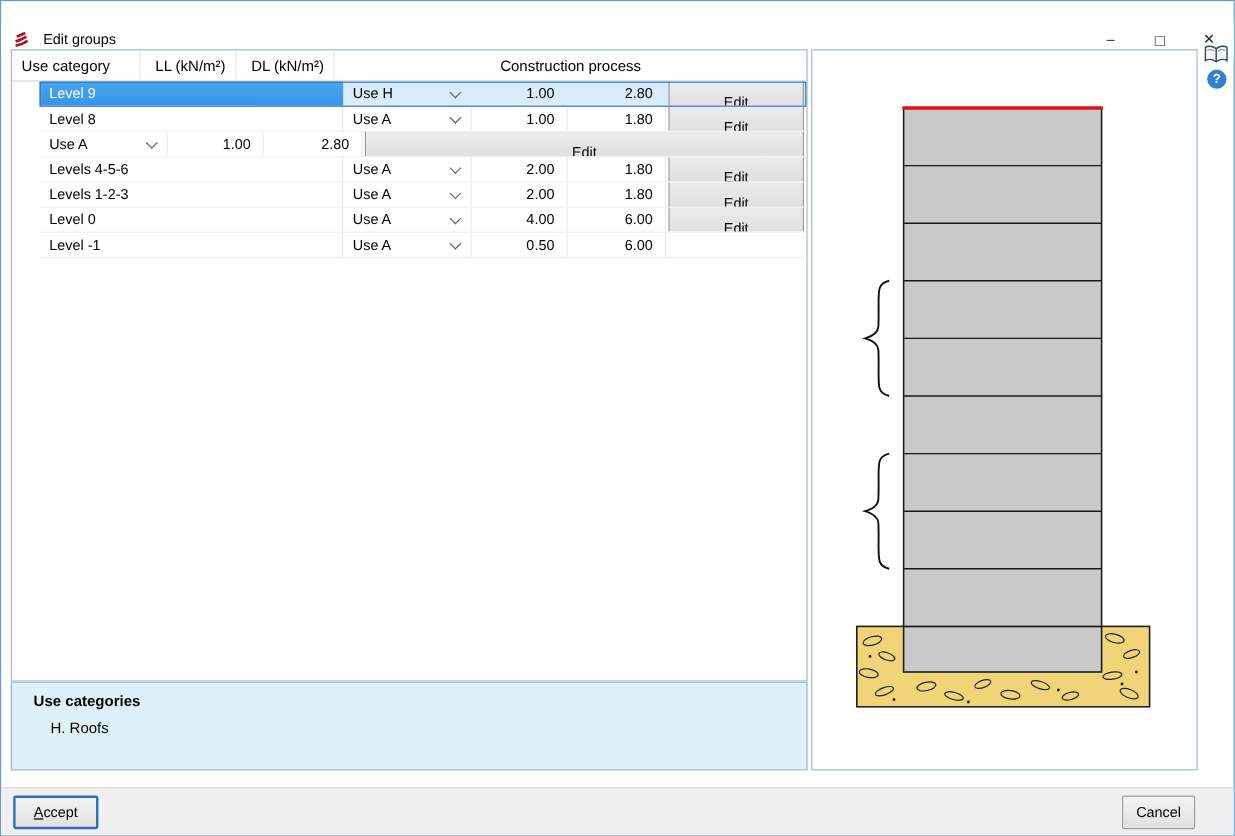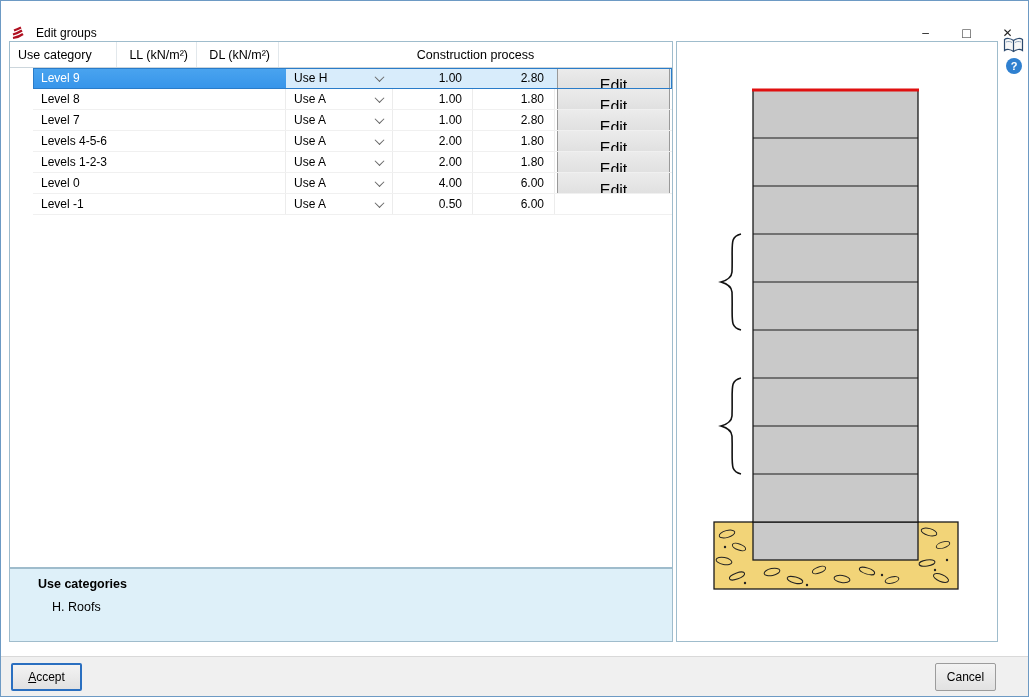--- a/index.html
+++ b/index.html
@@ -28,24 +28,24 @@
   .th.center{justify-content:center;}
   .row{display:flex;height:20px;border-bottom:1px solid #f0f0f0;align-items:stretch;margin-left:23px;}
   .cell{display:flex;align-items:center;padding:0 8px;border-right:1px solid #ececec;box-sizing:border-box;font-size:12px;overflow:hidden;}
   .cell.num{justify-content:flex-end;padding-right:10px;}
   .cell.c-use{padding-right:5px;}
   .chev{margin-left:auto;width:6px;height:6px;border-right:1.5px solid #666;border-bottom:1.5px solid #666;transform:rotate(45deg) translate(-1px,-1px);margin-right:4px;flex:0 0 auto;}
   .row.selected{background:var(--selection-row,#d8ecfb);outline:1px solid var(--row-border,#2a7cc9);outline-offset:-1px;}
   .row.selected .cell{border-right-color:transparent;}
   .row.selected .cell.c-name{background:linear-gradient(#4aa4ef,var(--selection-header,#3795ea));color:#fff;}
   .cell.c-con{justify-content:center;padding:0 2px;}
-  .edit-btn{width:100%;height:17px;font-family:"Liberation Sans",sans-serif;font-size:16px;color:#000;
+  .edit-btn{width:100%;height:17px;font-family:"Liberation Sans",sans-serif;font-size:12px;color:#000;
     background:linear-gradient(#efefef,#dddddd);border:1px solid #999;border-radius:1px;padding:16px;line-height:15px;}
   
-  .info-panel{position:absolute;left:8px;top:567px;width:664px;height:74px;background:var(--info-bg,#def0f9);border:1px solid var(--panel-border,#9fbccc);box-sizing:border-box;padding:8px 28px;}
+  .info-panel{position:absolute;left:8px;top:567px;width:664px;height:74px;background:var(--info-bg,#def0f9);border:1px solid var(--panel-border,#9fbccc);box-sizing:border-box;padding:8px 18px;}
   .info-title{font-weight:bold;font-size:12.5px;margin-bottom:6px;}
   .info-item{padding-left:14px;line-height:21px;font-size:12.5px;}
   
   .preview-panel{position:absolute;left:675px;top:40px;width:322px;height:601px;border:1px solid var(--panel-border,#9fbccc);background:#fff;box-sizing:border-box;}
   
   .book-icon{position:absolute;left:1002px;top:36px;}
   .help-icon{position:absolute;left:1005px;top:57px;width:16px;height:16px;border-radius:50%;background:var(--help-blue,#2f80d0);color:#fff;font-weight:bold;font-size:11px;line-height:16px;text-align:center;}
   
   .footer{position:absolute;left:0;top:655px;width:100%;height:42px;background:#f0f0f0;border-top:1px solid #d9d9d9;box-sizing:border-box;}
   .btn{position:absolute;top:6px;height:28px;font-family:"Liberation Sans",sans-serif;font-size:12px;color:#000;
@@ -105,21 +105,20 @@
       <span class="chev"></span>
     </div>
     <div class="cell c-ll num">1.00</div>
     <div class="cell c-dl num">1.80</div>
     <div class="cell c-con">
       <button class="edit-btn">Edit</button>
     </div>
   </div>
 
   <div class="row">
-    <div class="cell c-name">Level 7</div>
     <div class="cell c-use">
       <span>Use A</span>
       <span class="chev"></span>
     </div>
     <div class="cell c-ll num">1.00</div>
     <div class="cell c-dl num">2.80</div>
     <div class="cell c-con">
       <button class="edit-btn">Edit</button>
     </div>
   </div>

